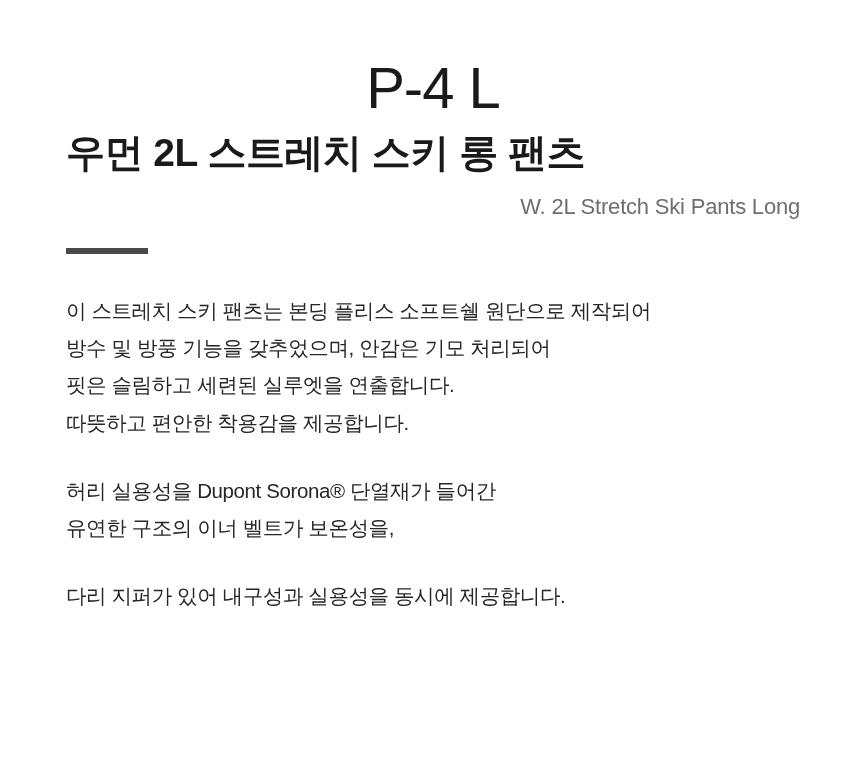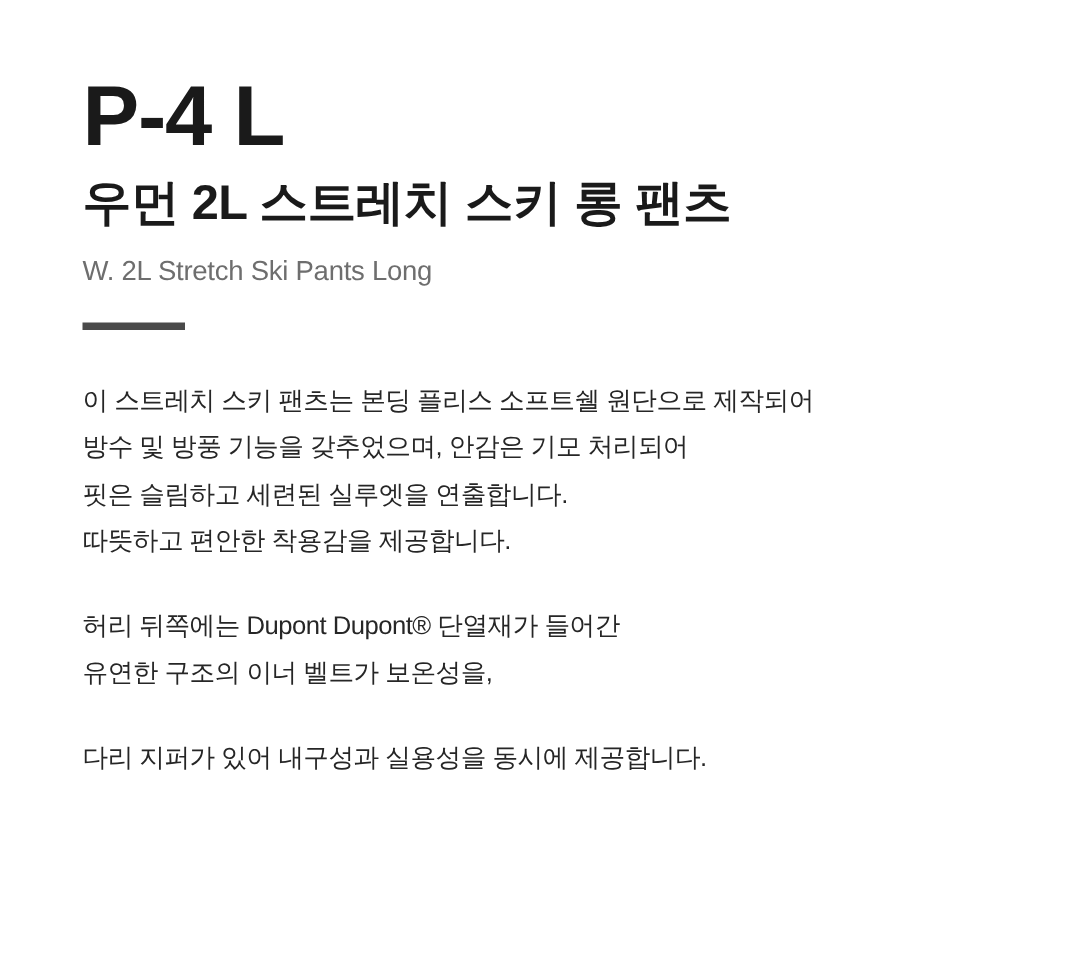--- a/index.html
+++ b/index.html
@@ -14,41 +14,43 @@
     color: #222222;
     overflow: hidden;
   }
   .page {
     box-sizing: border-box;
     width: 860px;
     height: 778px;
     padding: 58px 60px 0 66px;
   }
   .product-code {
-    font-size: 68px;
-    font-weight: bold;
+    font-size: 58px;
+    font-weight: normal;
     letter-spacing: -1px;
     line-height: 1.05;
     color: #1a1a1a;
     margin: 0 0 10px 0;
+    text-align: center;
   }
   .title-ko {
     font-size: 39px;
     font-weight: bold;
     line-height: 1.25;
     color: #1a1a1a;
     margin: 0 0 16px 0;
     letter-spacing: -0.5px;
   }
   .title-en {
     font-size: 22px;
     font-weight: normal;
     color: #6e6e6e;
     margin: 0 0 28px 0;
     letter-spacing: -0.2px;
+    text-align: right;
   }
   .rule {
     width: 82px;
     height: 6px;
     background: #4a4a4a;
     margin: 0 0 38px 0;
   }
   .body-block {
     font-size: 20.5px;
     line-height: 1.82;
@@ -76,21 +78,21 @@
   <div class="rule"></div>
 
   <div class="body-block">
     <div class="body-line">이 스트레치 스키 팬츠는 본딩 플리스 소프트쉘 원단으로 제작되어</div>
     <div class="body-line">방수 및 방풍 기능을 갖추었으며, 안감은 기모 처리되어</div>
     <div class="body-line">핏은 슬림하고 세련된 실루엣을 연출합니다.</div>
     <div class="body-line">따뜻하고 편안한 착용감을 제공합니다.</div>
   </div>
 
   <div class="body-block">
-    <div class="body-line">허리 뒤쪽에는 Dupont Dupont® 단열재가 들어간</div>
+    <div class="body-line">허리 실용성을 Dupont Sorona® 단열재가 들어간</div>
     <div class="body-line">유연한 구조의 이너 벨트가 보온성을,</div>
   </div>
 
   <div class="body-block">
     <div class="body-line">다리 지퍼가 있어 내구성과 실용성을 동시에 제공합니다.</div>
   </div>
 
 </div>
 
 </body></html>

